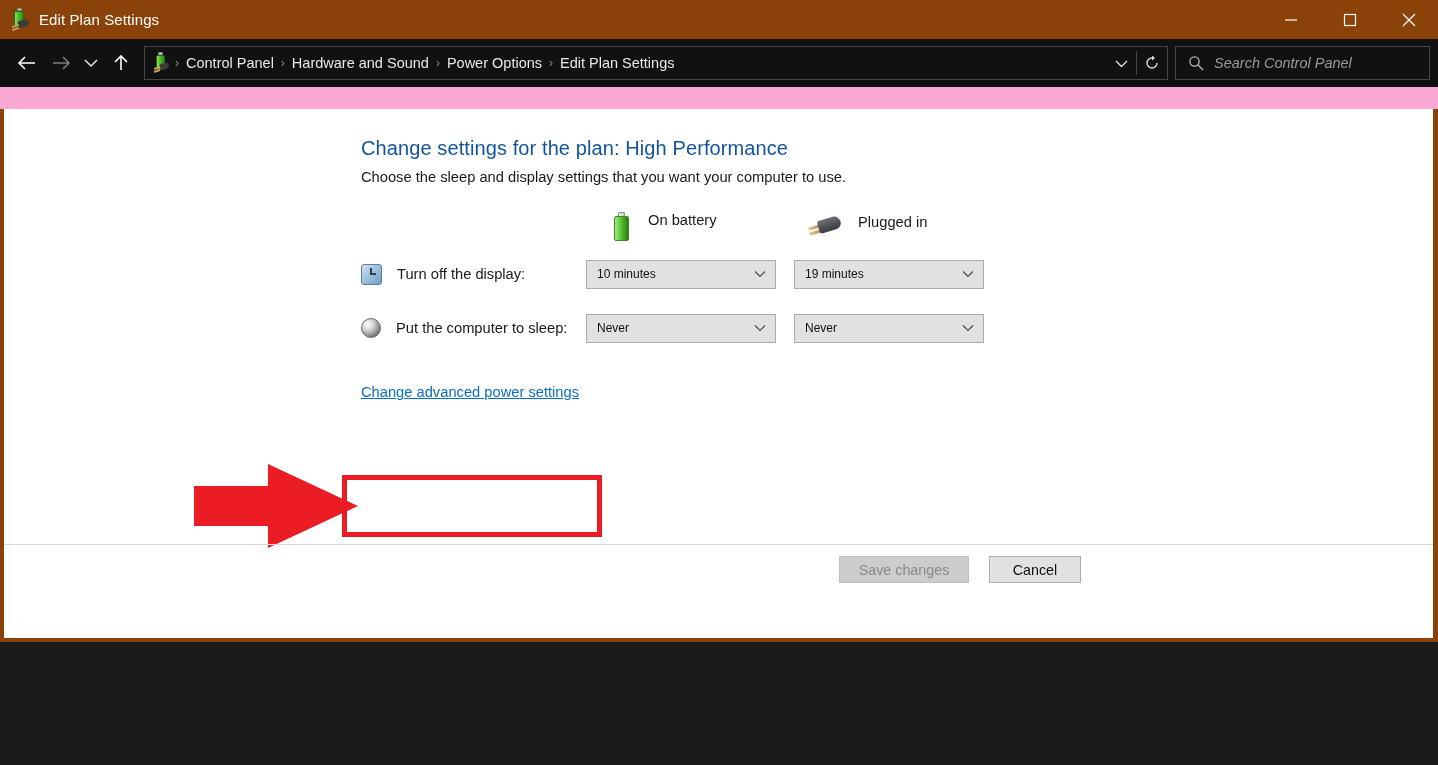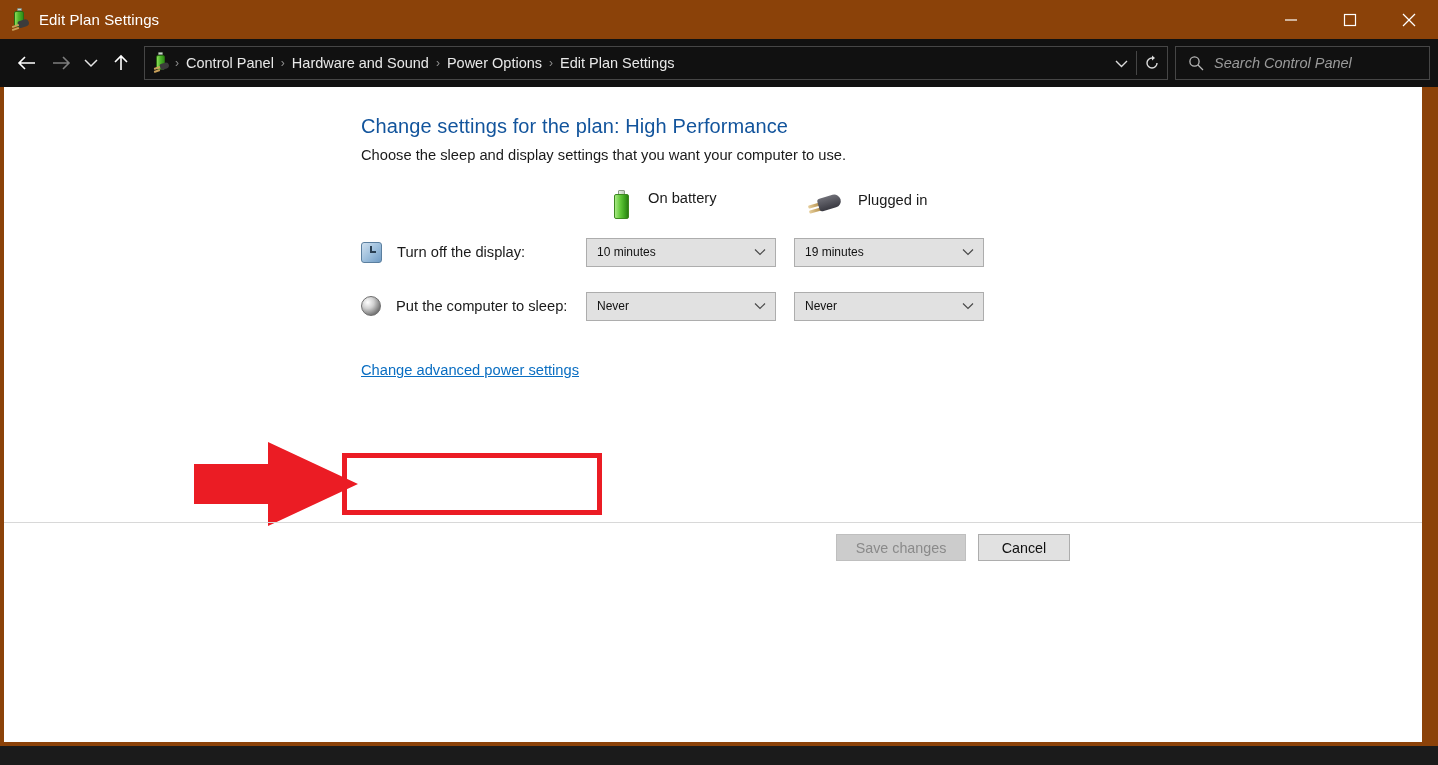--- a/index.html
+++ b/index.html
@@ -5,21 +5,21 @@
   * { box-sizing: border-box; margin: 0; padding: 0; }
   html, body {
     width: 1438px; height: 765px;
     font-family: "Liberation Sans", sans-serif;
     background: #1b1b1b;
     overflow: hidden;
   }
 
   .window {
     position: relative;
-    width: 1438px; height: 746px;
+    width: 1438px; height: 642px;
     background: #f9a8d4;
     display: flex; flex-direction: column;
   }
 
   
   .titlebar {
     height: 39px;
     background: #8b4209;
     display: flex; align-items: center;
     flex: 0 0 39px;
@@ -112,22 +112,23 @@
     width: 255px; height: 34px; margin-left: 7px;
     border: 1px solid #464646; background: #111111;
     display: flex; align-items: center; flex: 0 0 auto;
   }
   .search-icon { color: #b9b9b9; margin: 0 10px 0 12px; display: flex; }
   .search-ph { color: #9a9a9a; font-size: 14.5px; font-style: italic; }
 
   
   .content-wrap {
     flex: 1 1 auto; background: #8b4209;
-    padding: 0 16px 4px 4px;
+    padding: 0 5px 4px 4px;
     display: flex;
+    margin-top: 22px;
   }
   .content {
     flex: 1 1 auto; background: #ffffff; position: relative;
     overflow: hidden;
   }
 
   .page-head { padding-left: 357px; padding-top: 28px; }
   .page-title {
     color: #12549c; font-size: 20px; font-weight: normal;
     letter-spacing: .1px;
@@ -234,21 +235,21 @@
   }
 
   .divider {
     position: absolute; left: 0; right: 0; top: 435px;
     height: 1px; background: #d8d8d8;
   }
 
   .btnbar {
     position: absolute; left: 0; right: 0; top: 447px;
     display: flex; justify-content: flex-end; padding-right: 352px;
-    gap: 12px;
+    gap: 20px;
   }
   .btn {
     height: 27px; min-width: 130px;
     display: flex; align-items: center; justify-content: center;
     font-size: 14.3px; border: 1px solid #adadad;
   }
   .btn.save { background: #cccccc; color: #8a8a8a; border-color: #bfbfbf; }
   .btn.cancel { background: #e1e1e1; color: #101010; min-width: 92px; }
 </style>
 </head>

